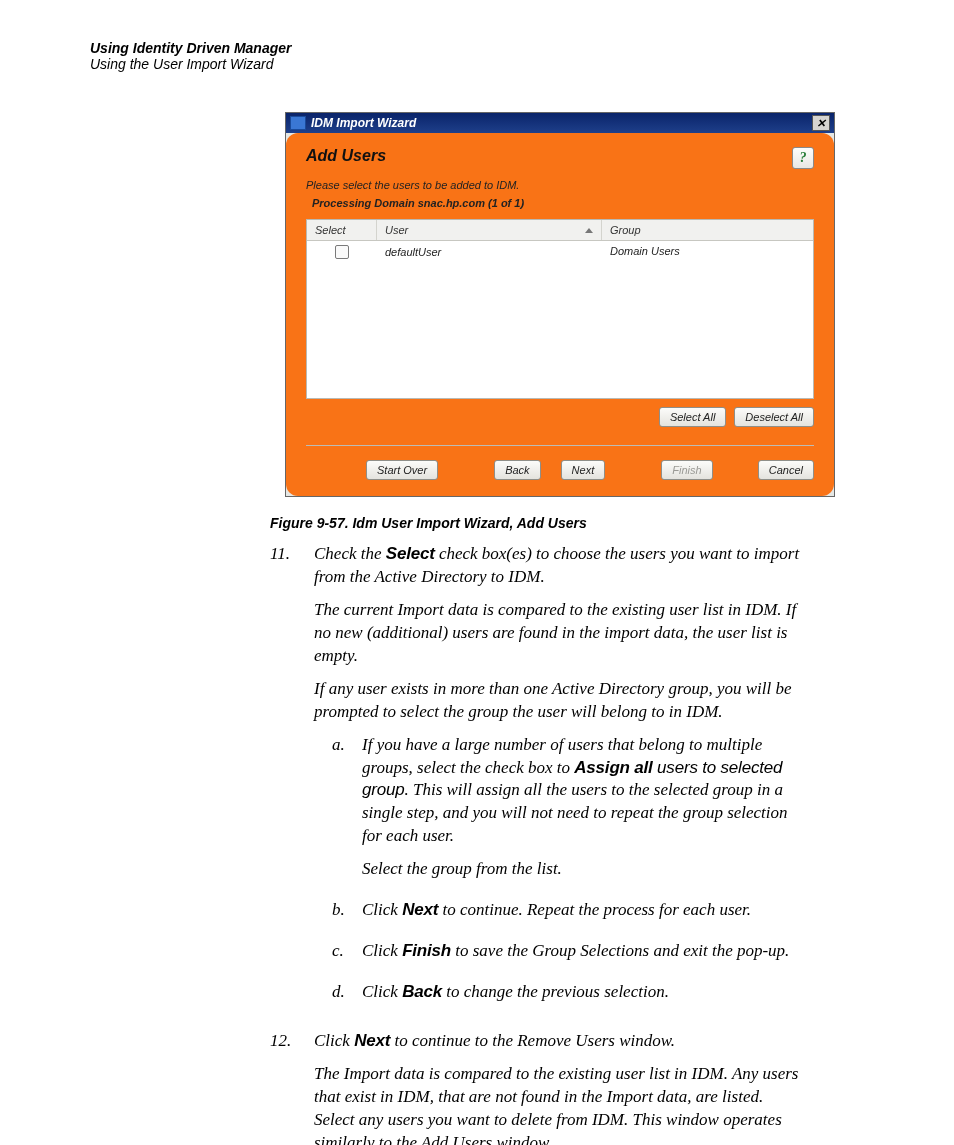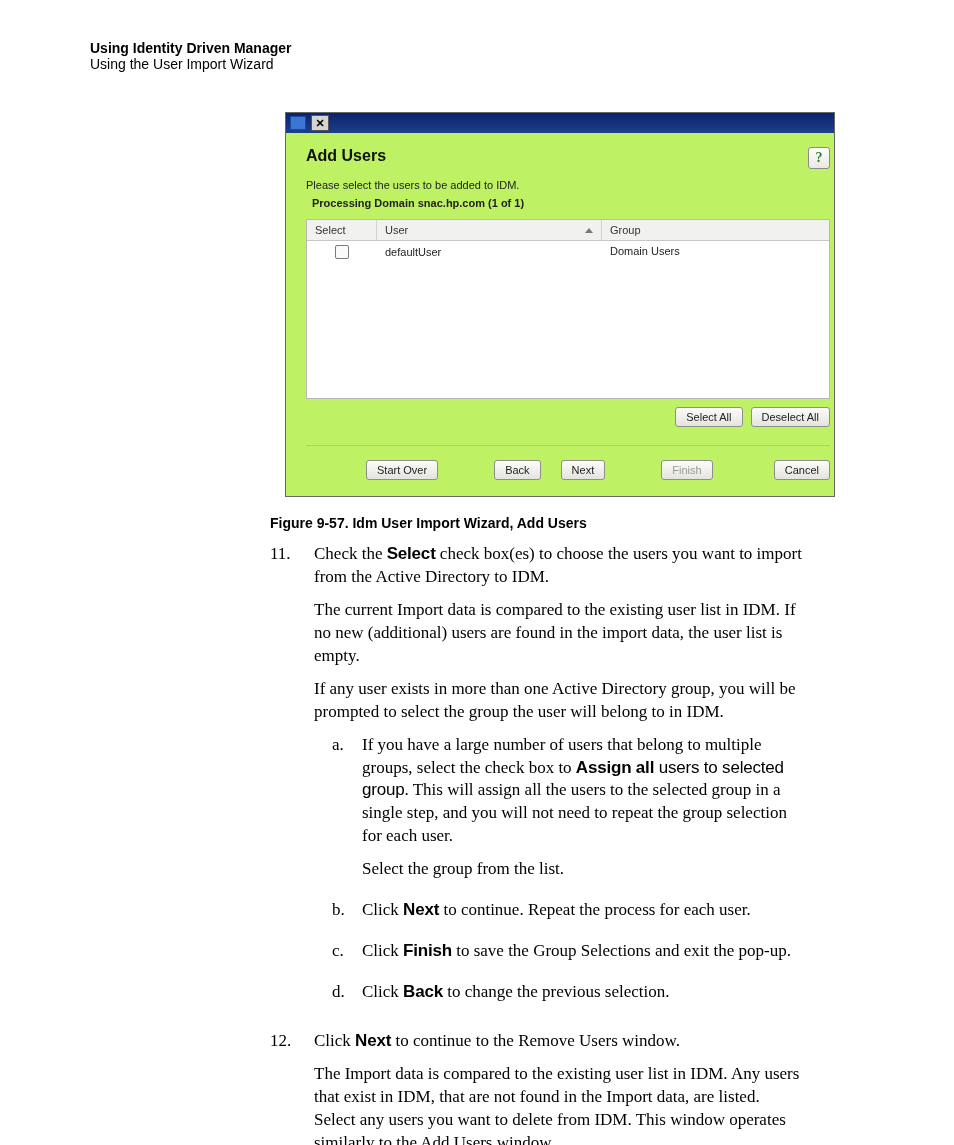--- a/index.html
+++ b/index.html
@@ -9,20 +9,21 @@
     font-size: 16px;
     background: #fff;
     color: #000;
   }
   .page {
     width: 872px;
     height: 1145px;
     box-sizing: border-box;
     padding: 40px 70px 30px 90px;
     position: relative;
+    font-style: italic;
   }
   .header {
     font-family: Arial, Helvetica, sans-serif;
     margin-bottom: 40px;
   }
   .header .h1 {
     font-weight: bold;
     font-size: 14px;
   }
   .header .h2 {
@@ -64,22 +65,23 @@
     display: flex;
     align-items: center;
     justify-content: center;
     font-family: Arial, sans-serif;
     font-weight: bold;
     color: #000;
     font-size: 11px;
     line-height: 1;
   }
   .wiz-body {
-    padding: 14px 4px 16px 20px;
-    background: #bef264;
+    padding: 14px 20px 16px 20px;
+    background: #f97316;
+    border-radius: 12px;
   }
   .wiz-head-row {
     display: flex;
     align-items: flex-start;
     justify-content: space-between;
   }
   .wiz-title {
     font-size: 16px;
     font-weight: bold;
     color: #111;
@@ -245,20 +247,21 @@
 <div class="page">
 
   <div class="header">
     <div class="h1">Using Identity Driven Manager</div>
     <div class="h2">Using the User Import Wizard</div>
   </div>
 
   <div class="screenshot">
     <div class="titlebar">
       <div class="app-icon"></div>
+      <div class="title-text">IDM Import Wizard</div>
       <div class="close-btn">
           <span>✕</span>
         </div>
     </div>
     <div class="wiz-body">
       <div class="wiz-head-row">
         <div class="wiz-title">Add Users</div>
         <div class="help-btn">
             <span>?</span>
           </div>

